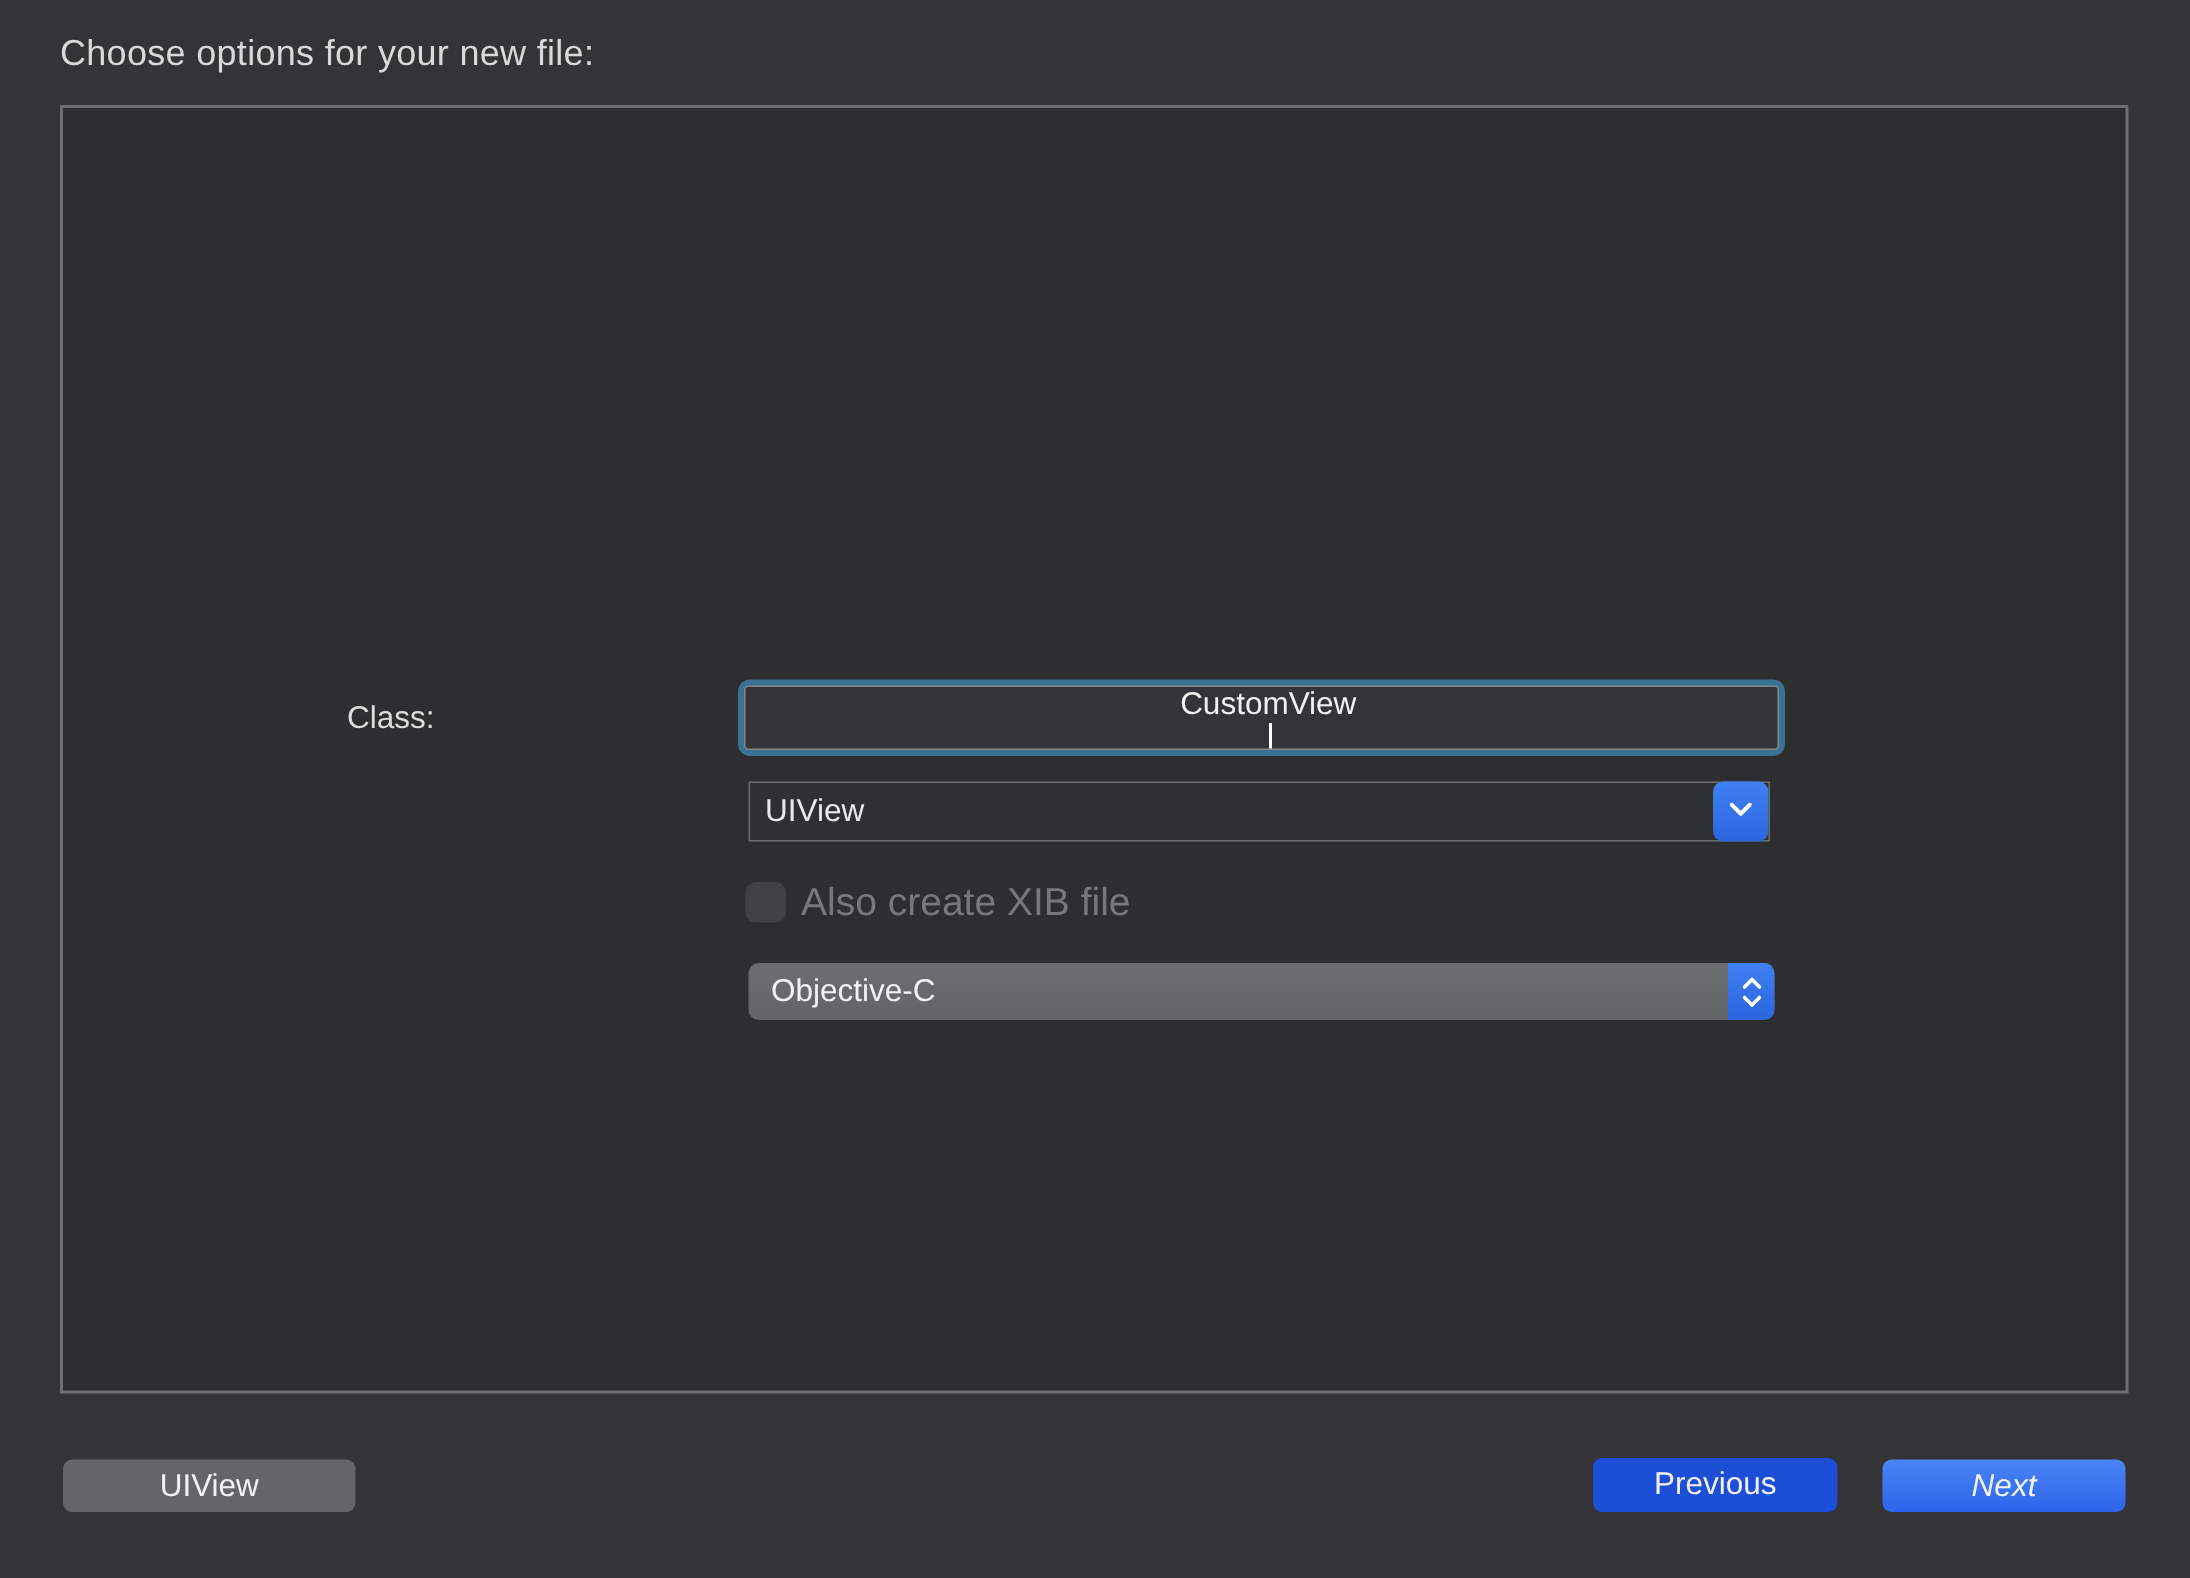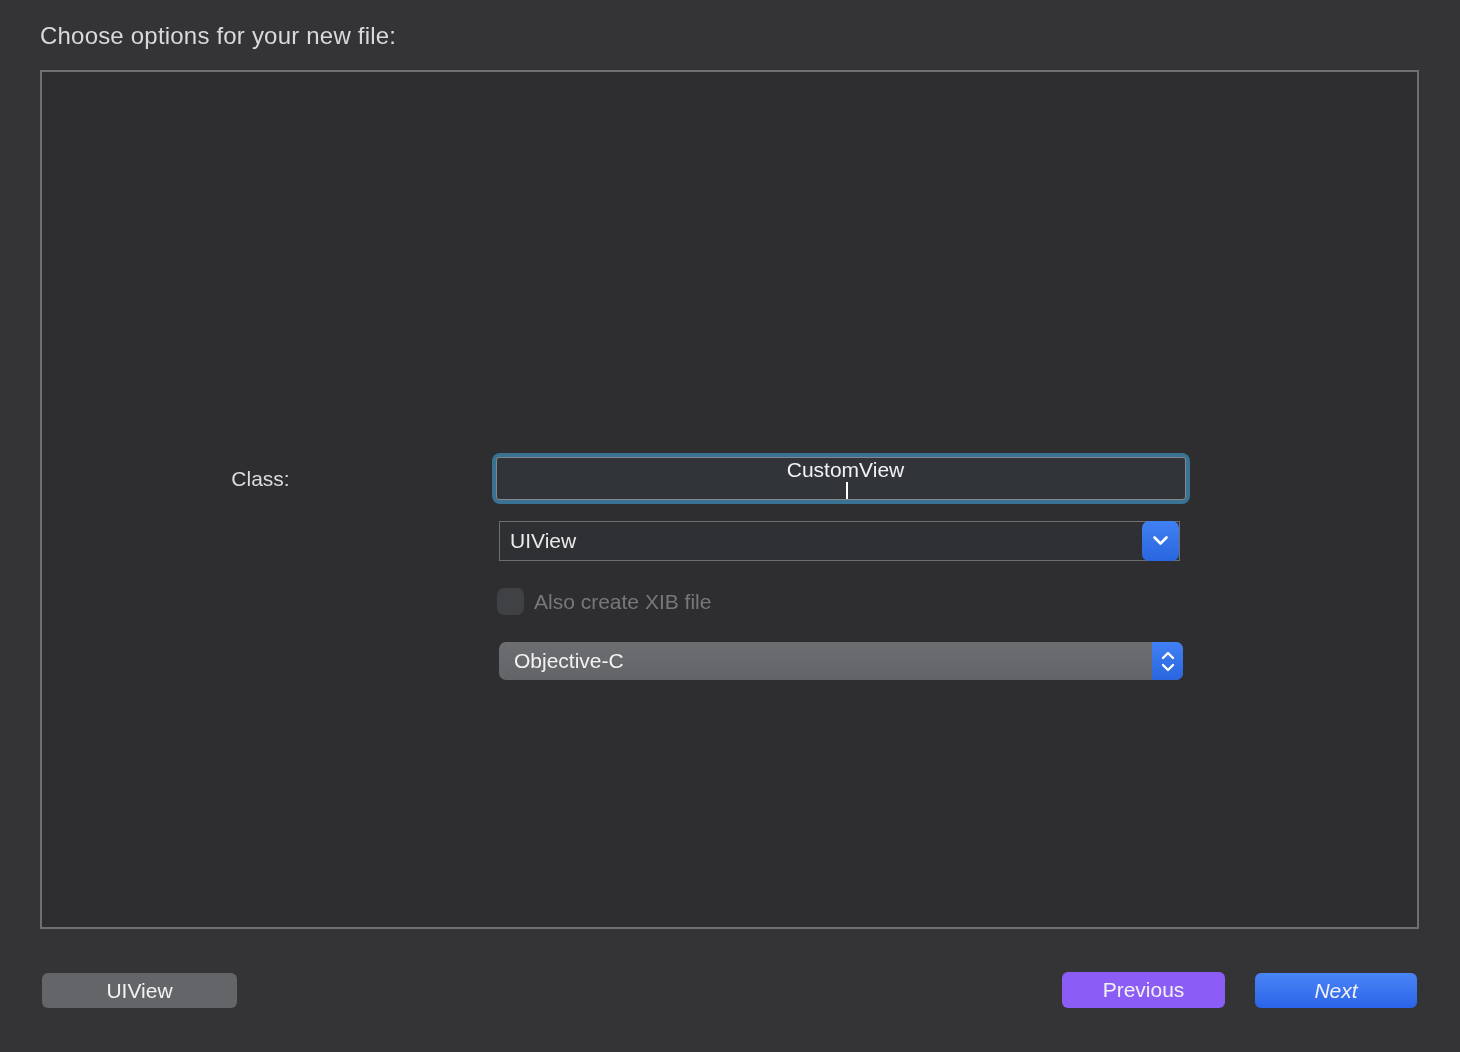--- a/index.html
+++ b/index.html
@@ -117,21 +117,21 @@
     height: 27px;
     border-radius: 7px;
     background: #404145;
   }
   .checkbox-label {
     position: absolute;
     left: 492px;
     top: 516px;
     height: 27px;
     line-height: 27px;
-    font-size: 21px;
+    font-size: 26px;
     color: #77787a;
   }
   
   .popup {
     position: absolute;
     left: 457px;
     top: 570px;
     width: 684px;
     height: 38px;
     border-radius: 7px;
@@ -169,21 +169,21 @@
     align-items: center;
     justify-content: center;
     cursor: default;
   }
   .btn-cancel {
     left: 42px; top: 973px; width: 195px; height: 35px;
     background: #646568;
   }
   .btn-previous {
     left: 1062px; top: 972px; width: 163px; height: 36px;
-    background: #8b5cf6;
+    background: #1d4ed8;
   }
   .btn-next {
     left: 1255px; top: 973px; width: 162px; height: 35px;
     background: linear-gradient(180deg, #4a85f6 0%, #2b64e9 100%);
     font-style: italic;
   }
 </style>
 </head>
 <body>
 

